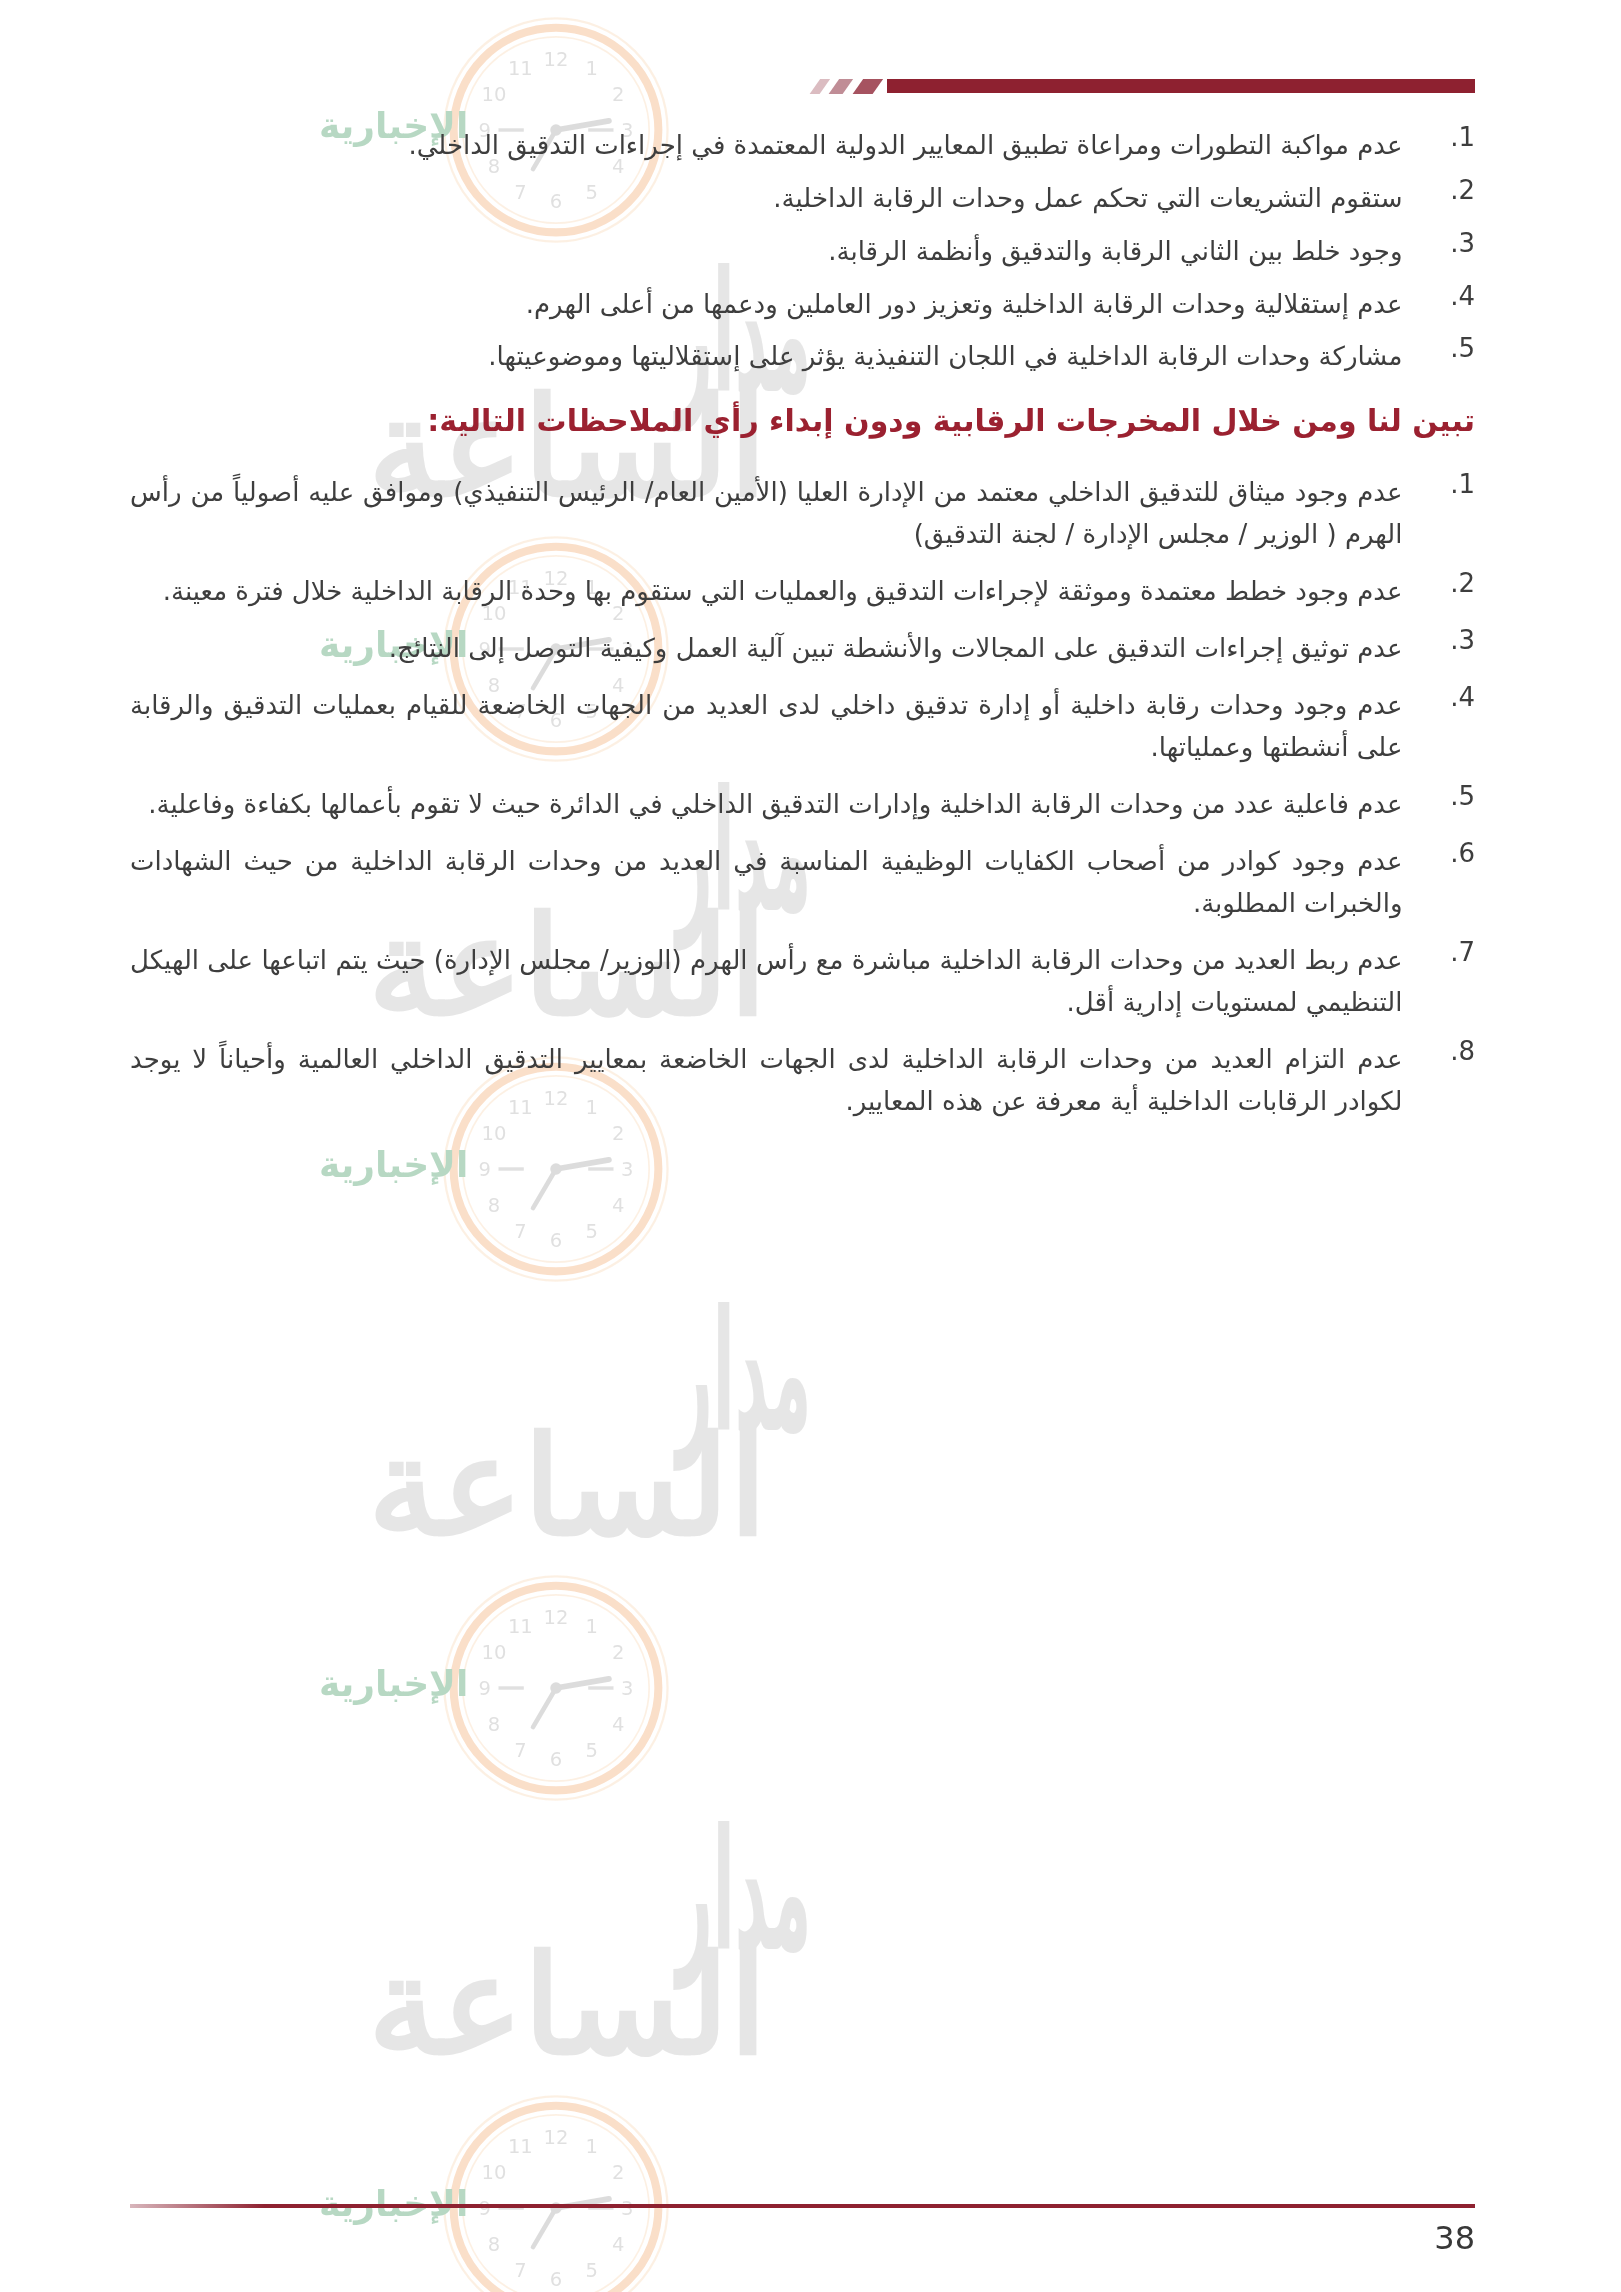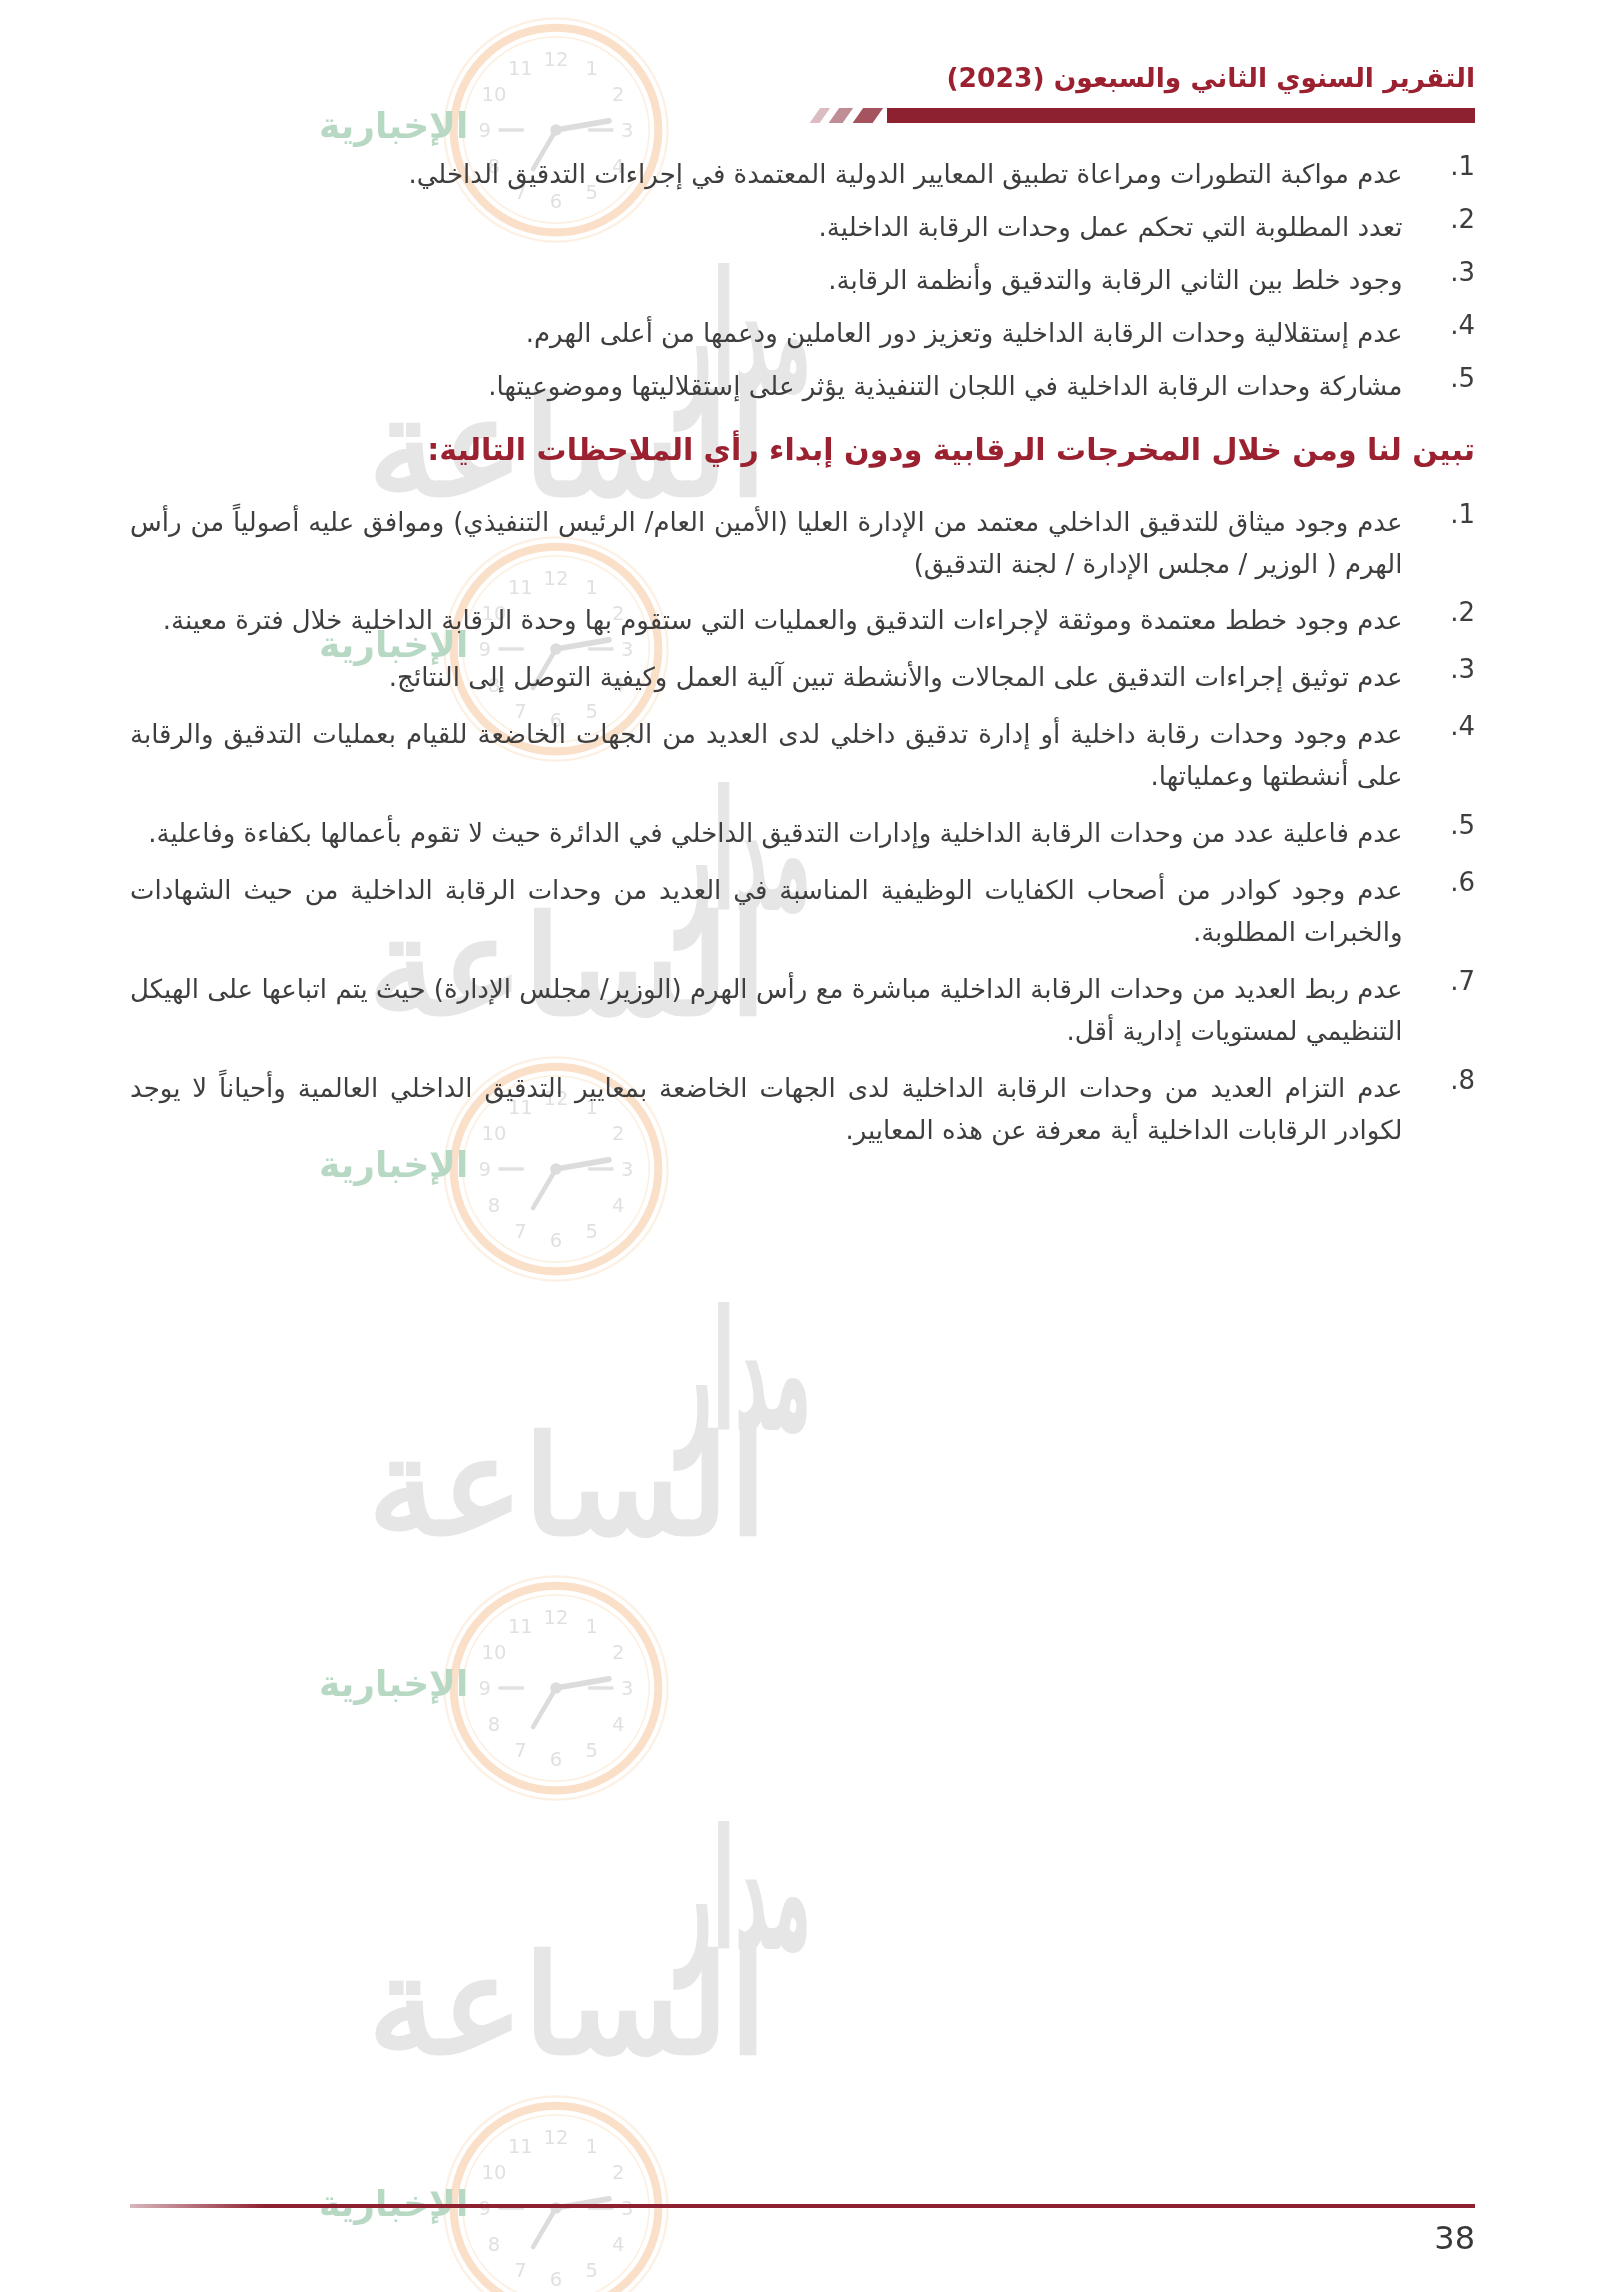--- a/index.html
+++ b/index.html
@@ -194,38 +194,37 @@
         <line x1="100" y1="100" x2="80" y2="134" class="hand hand2"></line>
         <circle cx="100" cy="100" r="5" class="pin"></circle>
       </svg>
       <div class="wm-sub">الإخبارية</div>
 
     </div>
     </div>
 
   <div class="content">
 
-    <div class="doc-title">التقرير السنوي الثاني والسبعون (2023)</div>
 
     <div class="header-bar">
       <span class="bar-main"></span>
       <span class="seg seg-1"></span>
       <span class="seg seg-2"></span>
       <span class="seg seg-3"></span>
     </div>
 
 
     <div class="list list1">
       <div class="li">
         <span class="num">.1</span>
         <span class="txt">عدم مواكبة التطورات ومراعاة تطبيق  المعايير الدولية المعتمدة  في إجراءات التدقيق الداخلي.</span>
       </div>
       <div class="li">
         <span class="num">.2</span>
-        <span class="txt">تعدد المطلوبة التي تحكم عمل وحدات الرقابة الداخلية.</span>
+        <span class="txt">ستقوم التشريعات التي تحكم عمل وحدات الرقابة الداخلية.</span>
       </div>
       <div class="li">
         <span class="num">.3</span>
         <span class="txt">وجود خلط بين الثاني الرقابة والتدقيق وأنظمة الرقابة.</span>
       </div>
       <div class="li">
         <span class="num">.4</span>
         <span class="txt">عدم إستقلالية وحدات الرقابة الداخلية وتعزيز دور العاملين ودعمها من أعلى الهرم.</span>
       </div>
       <div class="li">

